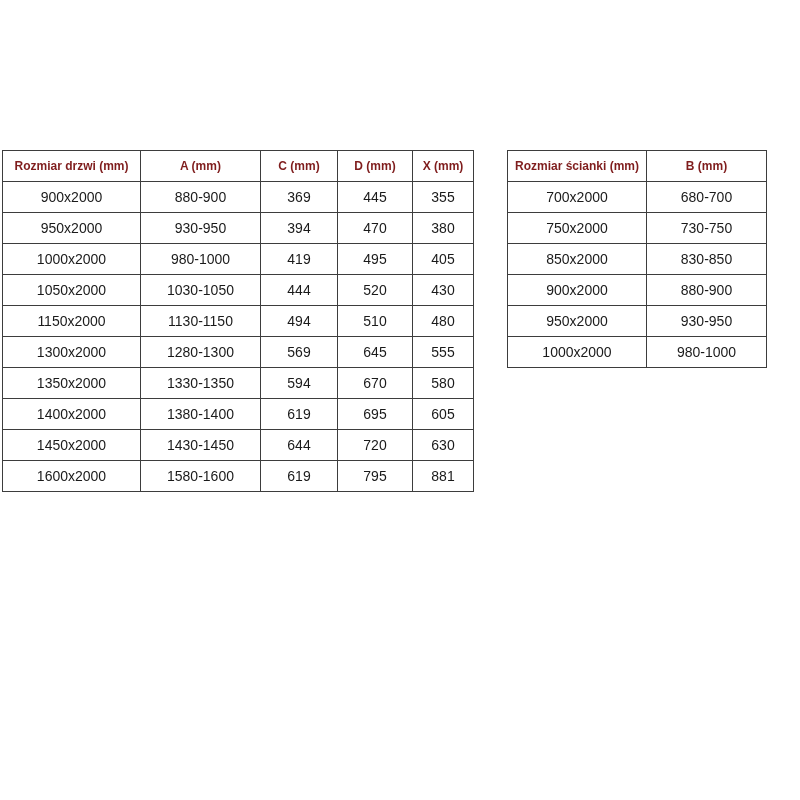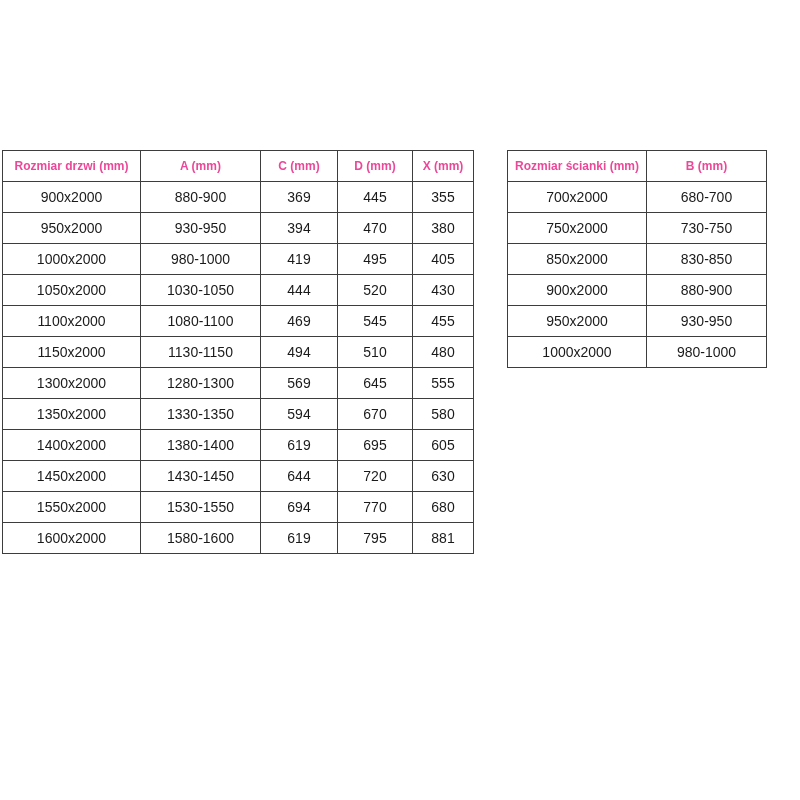--- a/index.html
+++ b/index.html
@@ -25,21 +25,21 @@
     text-align: center;
     vertical-align: middle;
     padding: 0 2px;
     height: 30px;
     overflow: hidden;
     white-space: nowrap;
   }
   .spec-table th {
     font-size: 12px;
     font-weight: bold;
-    color: #ec4899;
+    color: #7f1d1d;
   }
   .spec-table td {
     font-size: 14px;
     font-weight: normal;
     color: #1a1a1a;
   }
   #doors-table {
     left: 2px;
     top: 150px;
     width: 471px;
@@ -100,27 +100,20 @@
         <td>405</td>
       </tr>
       <tr>
         <td>1050x2000</td>
         <td>1030-1050</td>
         <td>444</td>
         <td>520</td>
         <td>430</td>
       </tr>
       <tr>
-        <td>1100x2000</td>
-        <td>1080-1100</td>
-        <td>469</td>
-        <td>545</td>
-        <td>455</td>
-      </tr>
-      <tr>
         <td>1150x2000</td>
         <td>1130-1150</td>
         <td>494</td>
         <td>510</td>
         <td>480</td>
       </tr>
       <tr>
         <td>1300x2000</td>
         <td>1280-1300</td>
         <td>569</td>
@@ -140,27 +133,20 @@
         <td>619</td>
         <td>695</td>
         <td>605</td>
       </tr>
       <tr>
         <td>1450x2000</td>
         <td>1430-1450</td>
         <td>644</td>
         <td>720</td>
         <td>630</td>
-      </tr>
-      <tr>
-        <td>1550x2000</td>
-        <td>1530-1550</td>
-        <td>694</td>
-        <td>770</td>
-        <td>680</td>
       </tr>
       <tr>
         <td>1600x2000</td>
         <td>1580-1600</td>
         <td>619</td>
         <td>795</td>
         <td>881</td>
       </tr>
     </tbody>
 </table>

